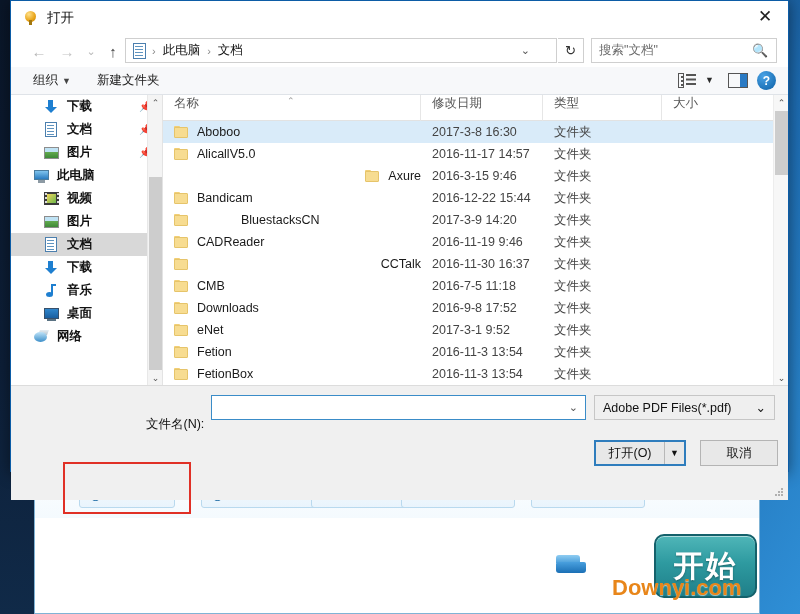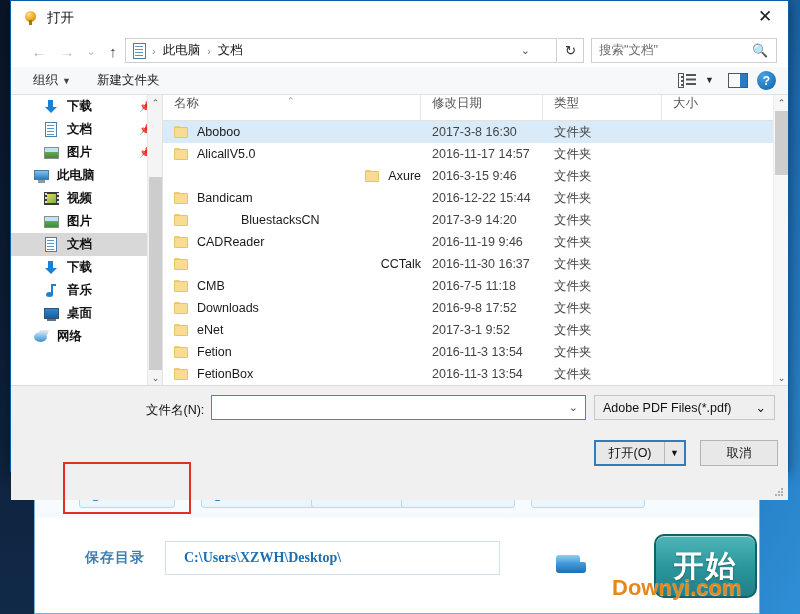--- a/index.html
+++ b/index.html
@@ -338,21 +338,21 @@
   #list-scroll .thumb {
     position:absolute; left:1px; top:16px; width:13px; height:64px; background:#cdcdcd;
   }
 
   
   #dlg-footer {
     position:relative; height:115px; background:#f0f0f0;
     border-top:1px solid #dcdcdc;
   }
   #fn-label {
-    position:absolute; left:135px; top:16px; font-size:12.5px; color:#111;
+    position:absolute; left:135px; top:30px; font-size:12.5px; color:#111;
   }
   #fn-input {
     position:absolute; left:200px; top:9px; width:375px; height:25px;
     border:1px solid #3a8cc8; background:#fff; display:flex; align-items:center;
     padding:0 6px; font-size:12.5px; color:#111;
   }
   #fn-input .chev { position:absolute; right:7px; top:5px; color:#555; font-size:11px; }
   #filter-select {
     position:absolute; left:583px; top:9px; width:181px; height:25px;
     border:1px solid #c6c6c6; background:#efefef;
@@ -434,24 +434,20 @@
       <span class="ico ico-arrow">
         <span class="rbox"></span>
           <span class="ar"></span>
       </span>
       <span>激活</span>
     </div>
 
     <div class="tbtn-highlight"></div>
   </div>
 
-  <div id="savedir-row">
-    <div id="savedir-label">保存目录</div>
-    <div id="savedir-input">C:\Users\XZWH\Desktop\</div>
-  </div>
 
   <div id="folder-open-icon">
     <span class="upper"></span>
       <span class="lower"></span>
   </div>
 
   <div id="start-button">开始</div>
 </div>
 
 <div id="watermark">Downyi.com</div>

